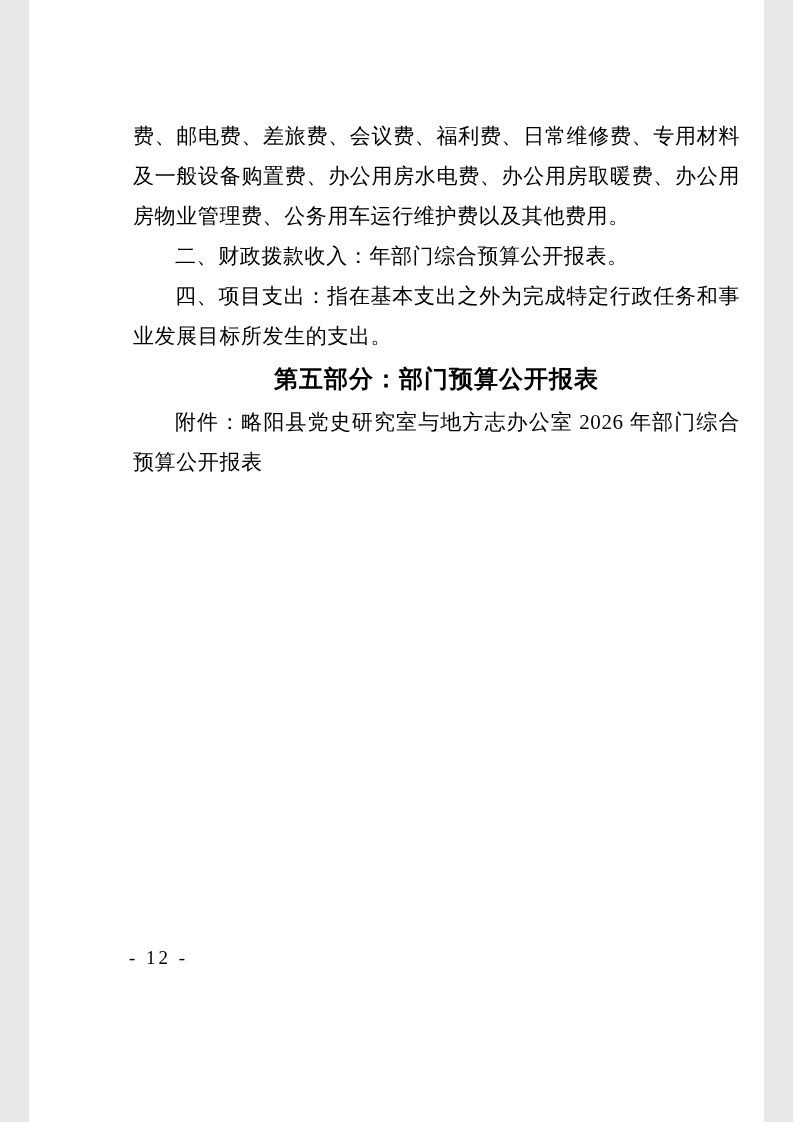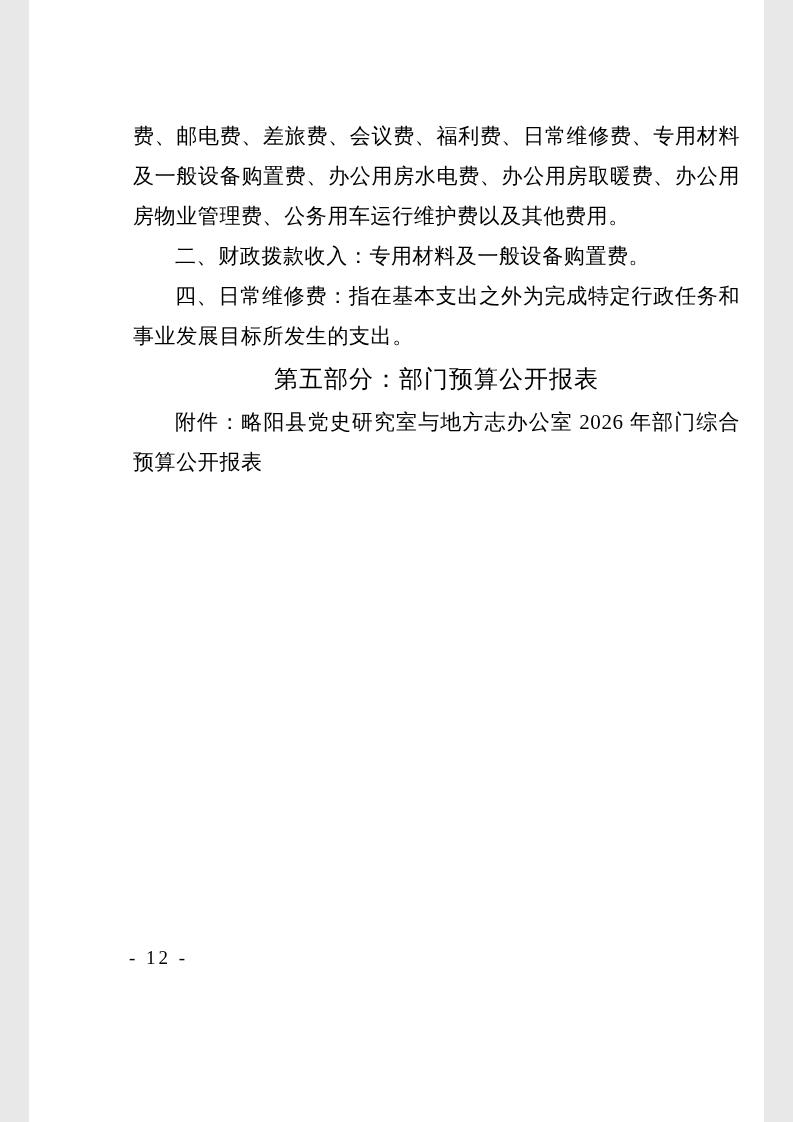--- a/index.html
+++ b/index.html
@@ -32,38 +32,38 @@
     text-justify: inter-ideograph;
     word-break: break-all;
   }
   .indent {
     text-indent: 2em;
   }
   .heading {
     margin: 0;
     font-size: 24px;
     line-height: 46px;
-    font-weight: normal;
+    font-weight: bold;
     text-align: center;
     letter-spacing: 1px;
   }
   .page-number {
     position: absolute;
     left: 100px;
     top: 945px;
     font-size: 19px;
     line-height: 26px;
     letter-spacing: 3px;
   }
 </style>
 </head>
 <body>
 
 <div class="page">
   <div class="content">
     <p class="para">费、邮电费、差旅费、会议费、福利费、日常维修费、专用材料及一般设备购置费、办公用房水电费、办公用房取暖费、办公用房物业管理费、公务用车运行维护费以及其他费用。</p>
-    <p class="para indent">二、财政拨款收入：专用材料及一般设备购置费。</p>
-    <p class="para indent">四、日常维修费：指在基本支出之外为完成特定行政任务和事业发展目标所发生的支出。</p>
+    <p class="para indent">二、财政拨款收入：年部门综合预算公开报表。</p>
+    <p class="para indent">四、项目支出：指在基本支出之外为完成特定行政任务和事业发展目标所发生的支出。</p>
     <h1 class="heading">第五部分：部门预算公开报表</h1>
     <p class="para indent">附件：略阳县党史研究室与地方志办公室 2026 年部门综合预算公开报表</p>
   </div>
   <div class="page-number">- 12 -</div>
 </div>
 
 </body></html>

